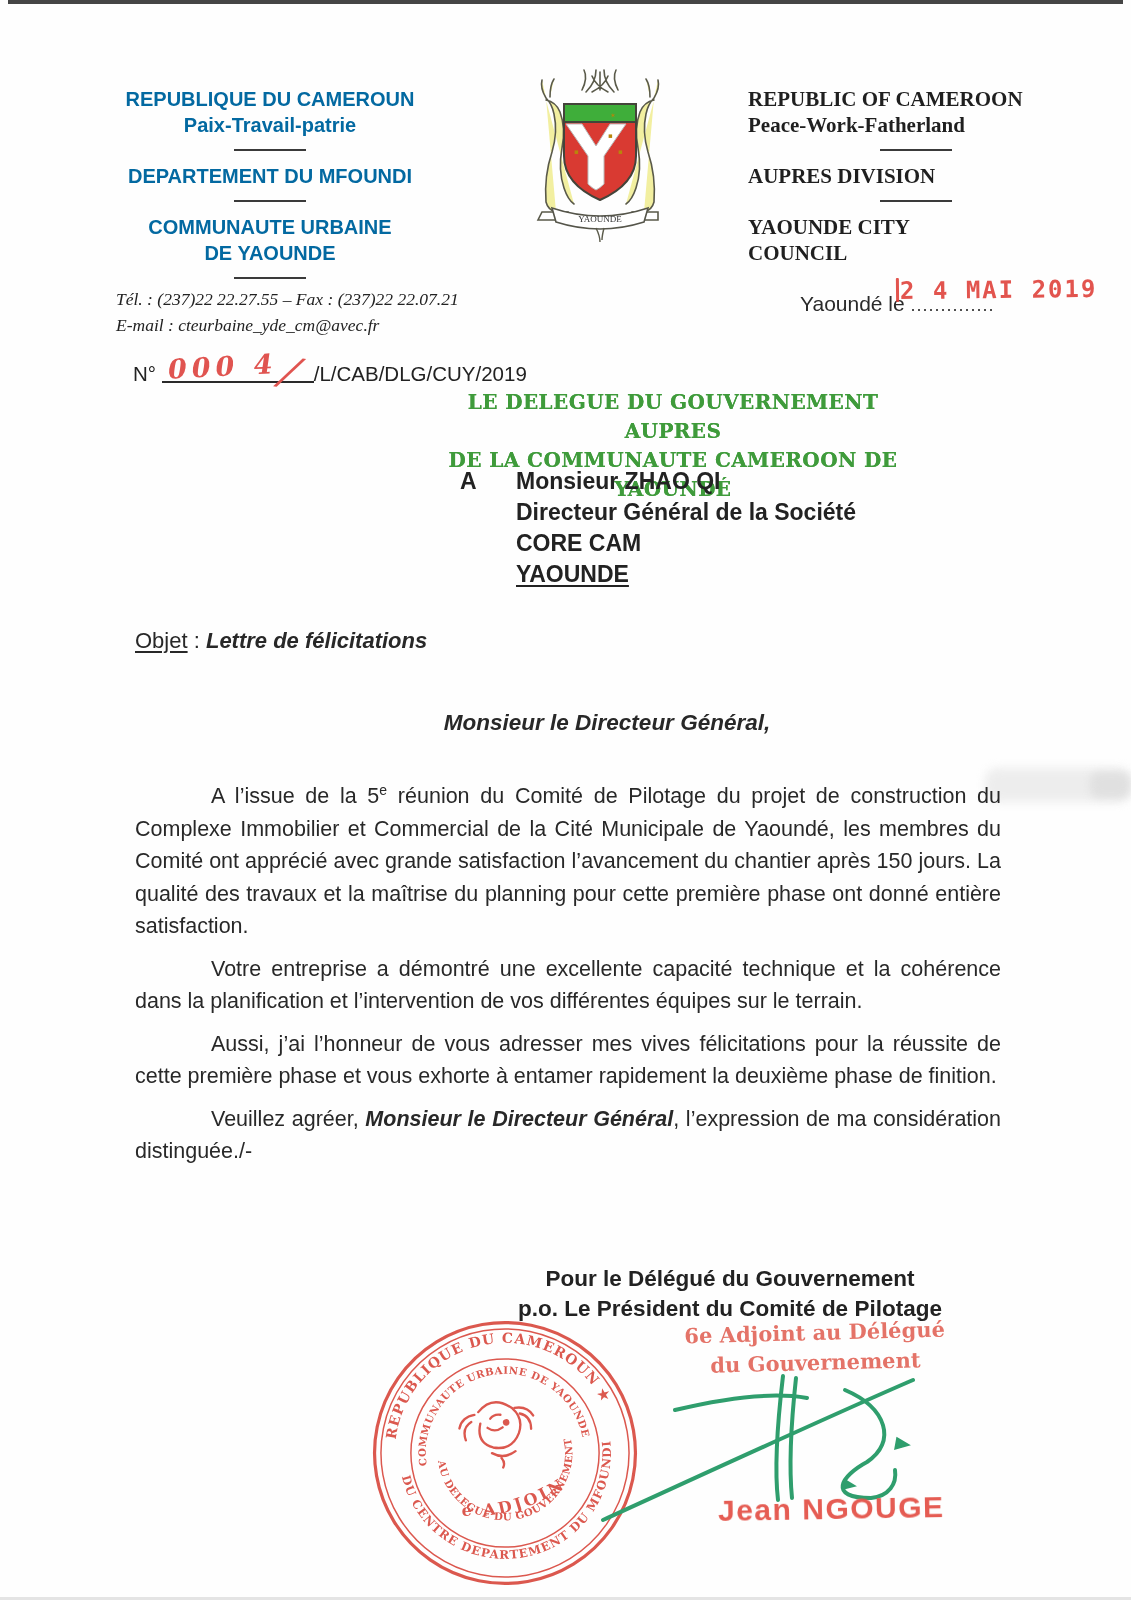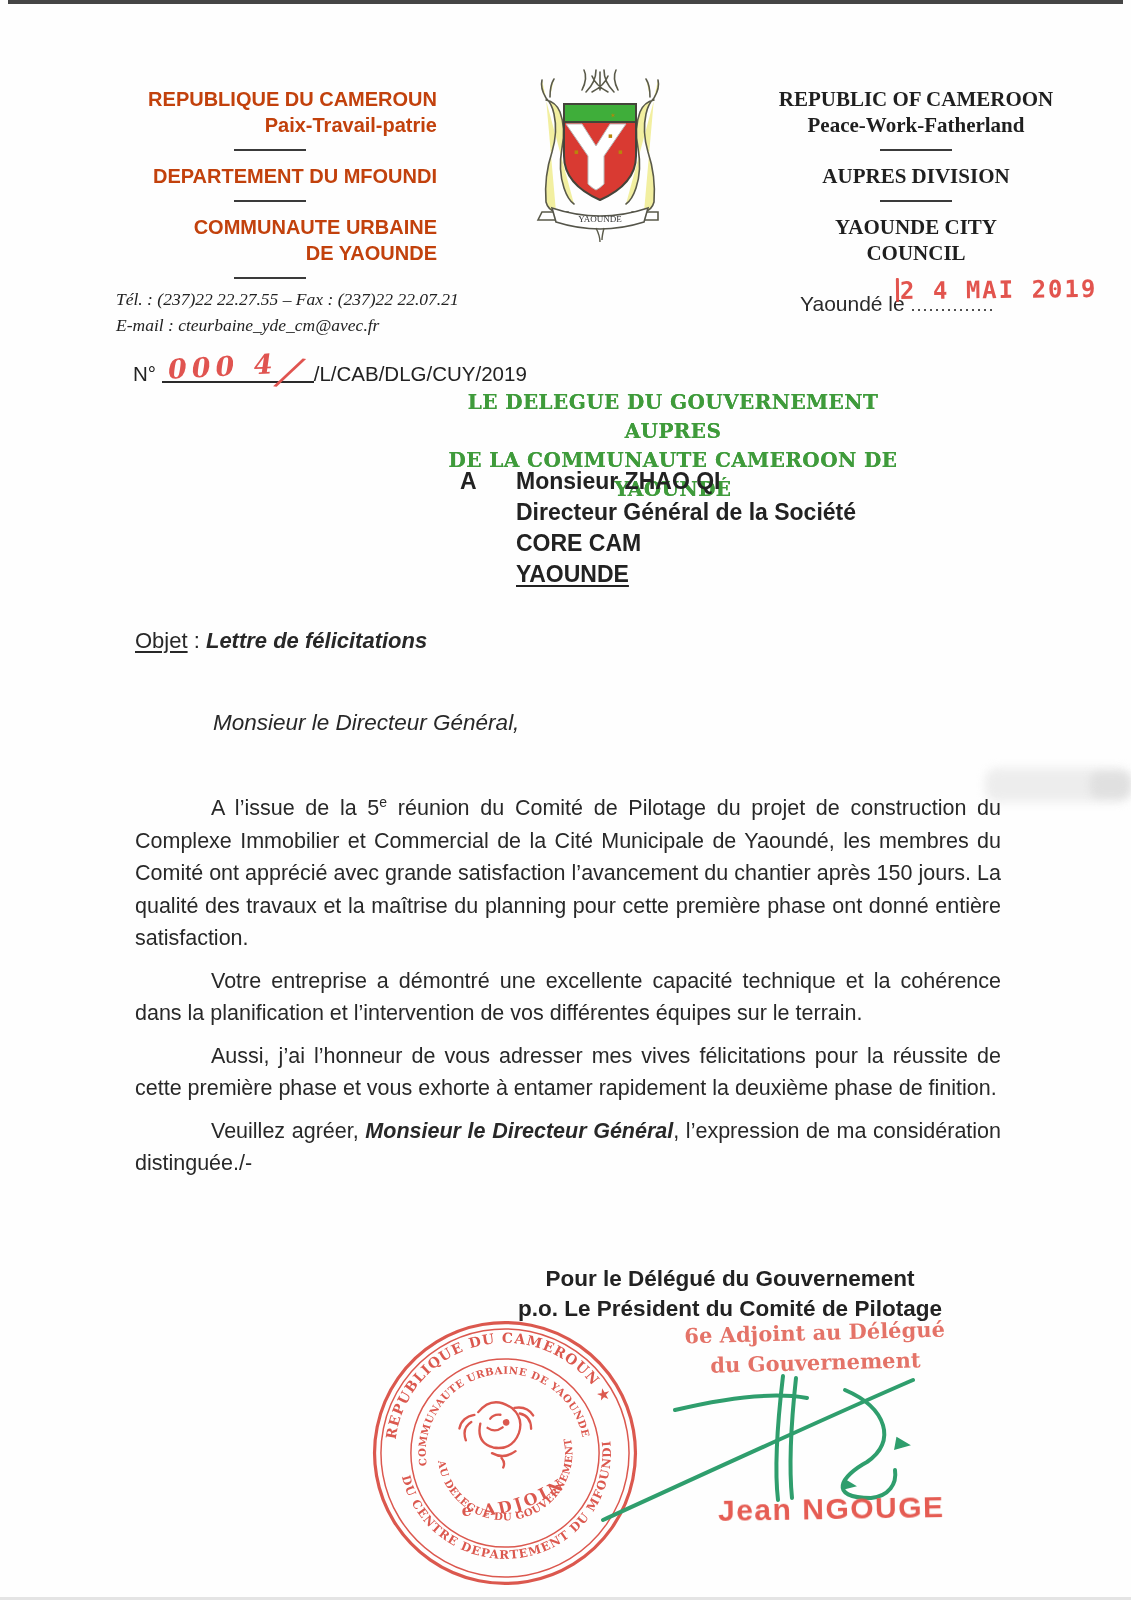--- a/index.html
+++ b/index.html
@@ -11,25 +11,25 @@
   [data-name]{box-sizing:border-box;}
 
   
   .top-scan-line{position:absolute;top:0;left:8px;width:1115px;height:4px;background:#242424;opacity:.85;}
   .smudge1{position:absolute;top:768px;left:985px;width:145px;height:34px;background:#e9e9e9;border-radius:12px;filter:blur(5px);opacity:.8;}
   .smudge2{position:absolute;top:772px;left:1090px;width:41px;height:26px;background:#dddddd;border-radius:8px;filter:blur(4px);opacity:.8;}
   .bottom-scan-line{position:absolute;bottom:0;left:0;width:1131px;height:3px;background:#e4e4e4;}
 
   
   .hdr-left{
-    position:absolute;top:86px;left:103px;width:334px;text-align:right;
-    font-weight:bold;font-size:20px;line-height:26px;color:#c2410c;
+    position:absolute;top:86px;left:103px;width:334px;text-align:center;
+    font-weight:bold;font-size:20px;line-height:26px;color:#0369a1;
   }
   .hdr-right{
-    position:absolute;top:86px;left:748px;width:336px;text-align:center;
+    position:absolute;top:86px;left:748px;width:336px;
     font-family:"Liberation Serif",serif;font-weight:bold;font-size:21px;line-height:26px;color:#1f1f1f;
   }
   .sep-rule{width:72px;height:2px;background:#3a3a3a;border:0;margin:11px auto 12px auto;}
   .hdr-contact{
     position:absolute;top:286px;left:116px;width:460px;text-align:left;
     font-family:"Liberation Serif",serif;font-style:italic;font-size:17.5px;line-height:26px;color:#222;
   }
 
   .emblem{position:absolute;top:62px;left:512px;width:176px;height:184px;}
 
@@ -67,21 +67,21 @@
   
   .addressee{position:absolute;top:466px;left:460px;display:flex;font-weight:bold;font-size:23px;line-height:31px;color:#222;}
   .addressee .to-label{width:56px;}
   .addr-city{text-decoration:underline;text-underline-offset:3px;text-decoration-thickness:2px;}
 
   
   .body-flow{position:absolute;top:612px;left:135px;width:866px;font-size:21.5px;color:#282828;}
   .objet-line{font-size:22px;margin:16px 0 56px 0;}
   .objet-label{text-decoration:underline;text-underline-offset:3px;}
   .objet-value{font-weight:bold;font-style:italic;}
-  .salutation{font-weight:normal;font-style:italic;font-size:22.5px;padding-left:78px;margin:0 0 56px 0;}
+  .salutation{font-weight:bold;font-style:italic;font-size:22.5px;padding-left:78px;margin:0 0 44px 0;text-align:center;}
   .para{text-align:justify;text-indent:76px;line-height:32.5px;margin:0 0 10px 0;}
   .para sup{font-size:14px;line-height:0;}
   .em-bi{font-weight:bold;font-style:italic;}
 
   
   .sig-heading{
     position:absolute;top:1264px;left:428px;width:604px;text-align:center;
     font-weight:bold;font-size:22.5px;line-height:30px;color:#222;
   }
   .sig-role{

